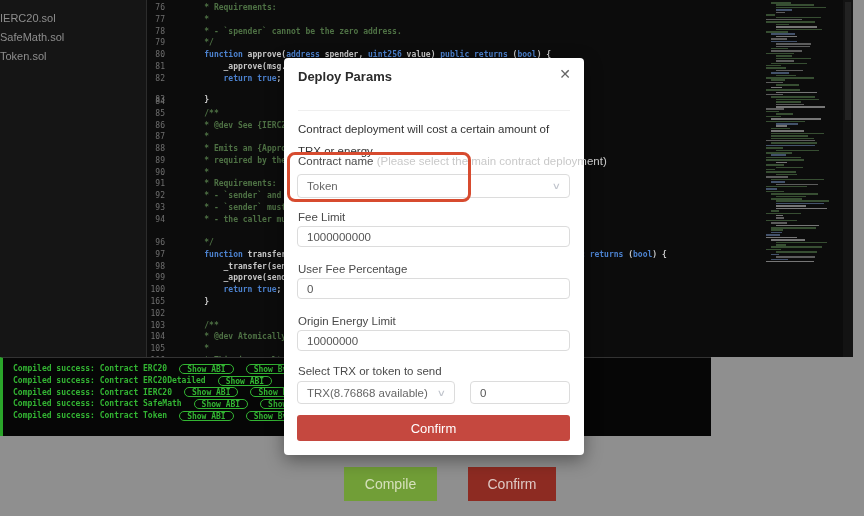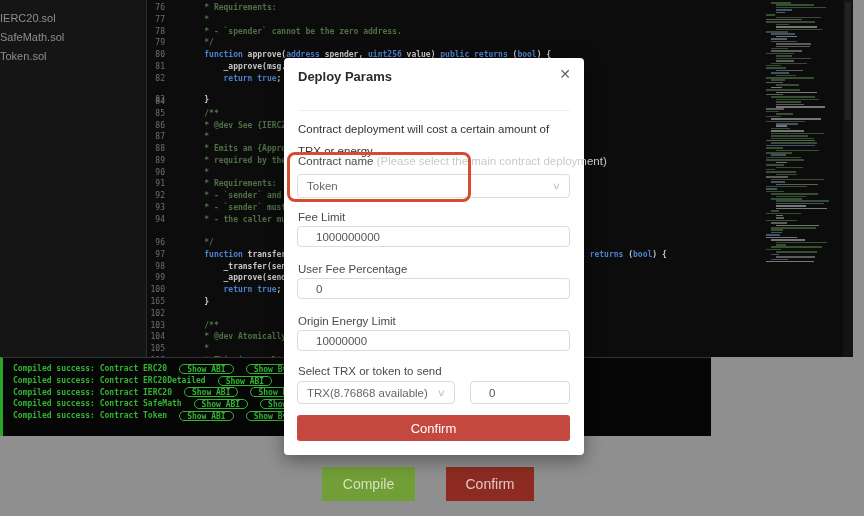--- a/index.html
+++ b/index.html
@@ -27,39 +27,39 @@
   .console{position:absolute;left:0;top:357px;width:711px;height:79px;background:#060606;
     border-top:1px solid #333;border-left:3px solid #2aa52a;box-sizing:border-box;
     padding:5px 0 0 10px;}
   .console-row{height:11.7px;display:flex;align-items:center;white-space:pre;
     font-family:"DejaVu Sans Mono",monospace;font-size:8px;font-weight:bold;color:#33b533;}
   .console-btn{border:1px solid #33b533;border-radius:8px;padding:0 7px;margin-left:12px;
     height:10px;line-height:9px;color:#33b533;background:transparent;
     font-family:"DejaVu Sans Mono",monospace;font-size:8px;font-weight:bold;cursor:pointer;}
   
   .action-btn{position:absolute;top:467px;height:34px;border:none;font-size:14px;cursor:pointer;
-    font-family:"Liberation Sans",sans-serif;}
+    font-family:"Liberation Sans",sans-serif;margin-left:22px;}
   .compile-btn{left:322px;width:93px;background:#719e37;color:#d6e0bc;}
   .deploy-btn{left:446px;width:88px;background:#8d2b22;color:#dfcac5;}
   
   .modal{position:absolute;left:284px;top:58px;width:300px;height:397px;background:#ffffff;
     border-radius:4px;box-shadow:0 5px 18px rgba(0,0,0,.4);}
   .modal *{box-sizing:border-box;}
   .modal-title{position:absolute;left:14px;top:11px;font-size:13px;font-weight:bold;color:#2b2b2b;}
   .modal-close{position:absolute;right:13px;top:8px;font-size:14px;color:#666;cursor:pointer;line-height:16px;}
   .modal-divider{position:absolute;left:14px;right:14px;top:52px;height:1px;background:#efefef;}
   .modal-desc{position:absolute;left:14px;top:60px;width:276px;font-size:11.5px;color:#333;line-height:22px;}
   .fld-label{position:absolute;left:14px;font-size:11.5px;color:#4a4a4a;white-space:nowrap;}
   .fld-hint{color:#c9c9c9;}
   .sel,.inp{position:absolute;left:13px;width:273px;border:1px solid #dcdcdc;border-radius:4px;
     background:#fff;font-size:11.5px;color:#555;font-family:"Liberation Sans",sans-serif;}
   .sel{display:flex;align-items:center;padding:0 9px;cursor:pointer;}
   .sel .sel-text{flex:1;color:#666;}
   .chev{color:#c0c4cc;font-size:9px;transform:scaleX(1.4);}
-  .inp{padding:0 18px;}
+  .inp{padding:0 9px;}
   .lbl-contract{top:97px;}
   .sel-contract{top:116px;height:24px;}
   .lbl-fee{top:153px;}
   .inp-fee{top:168px;height:21px;}
   .lbl-user{top:205px;}
   .inp-user{top:220px;height:21px;}
   .lbl-origin{top:257px;}
   .inp-origin{top:272px;height:21px;}
   .lbl-token{top:307px;}
   .sel-token{top:323px;height:23px;width:158px;}

